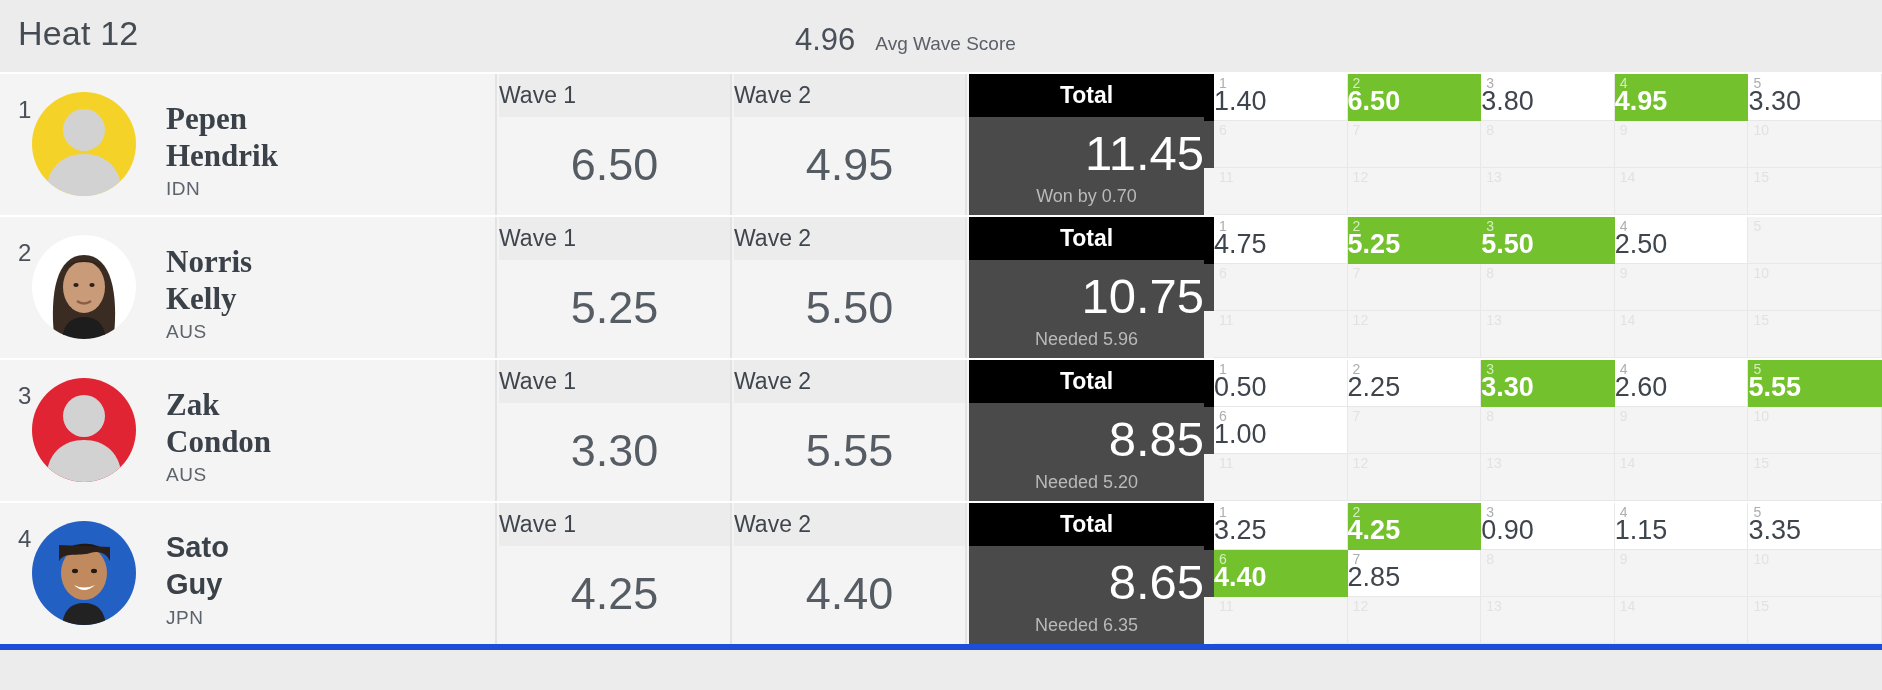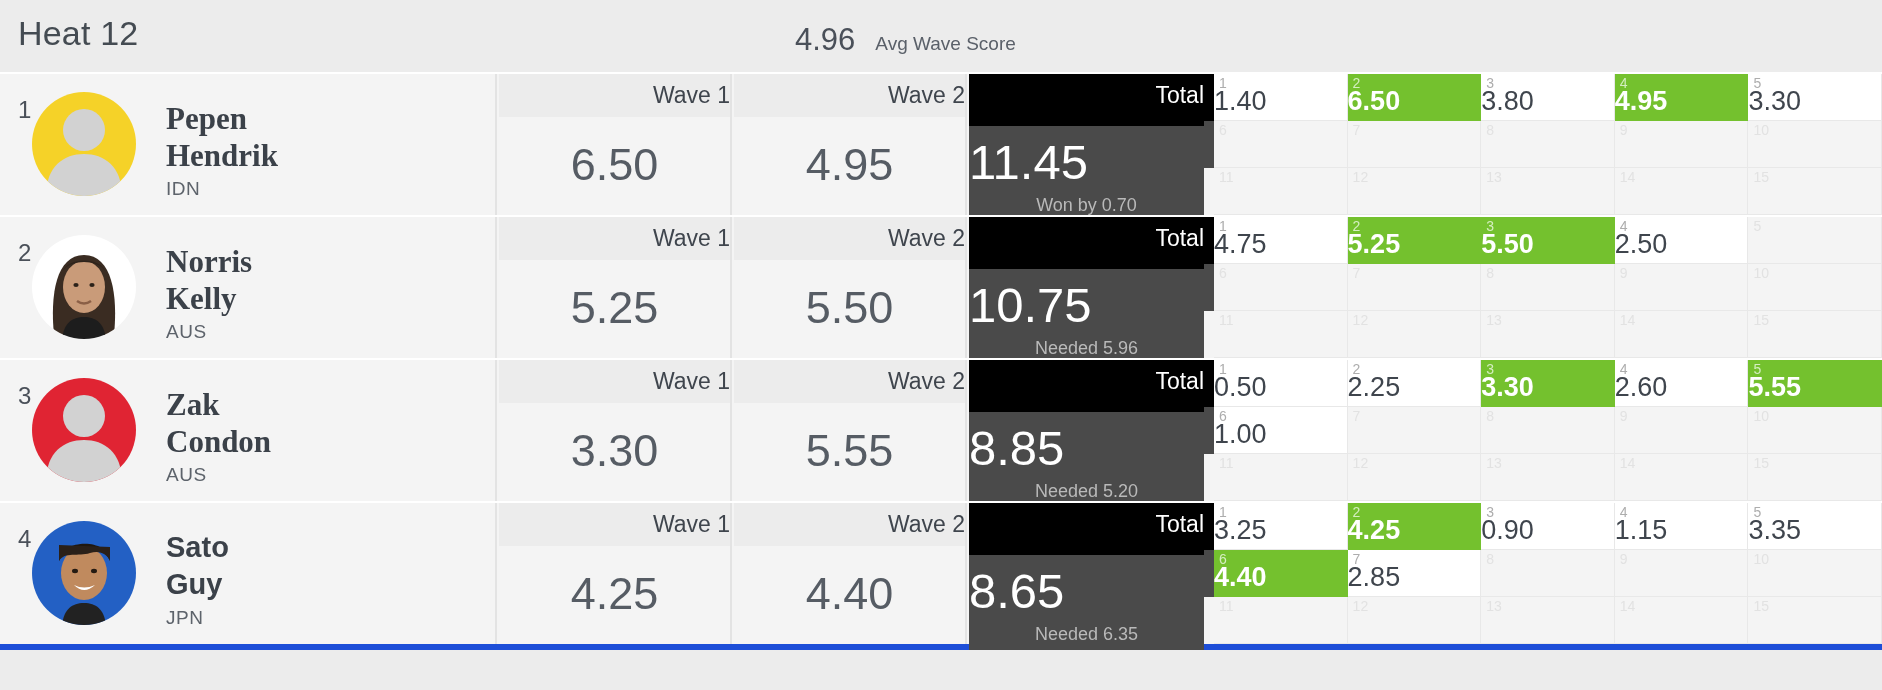--- a/index.html
+++ b/index.html
@@ -68,43 +68,43 @@
   }
 
   
   .wavecol{
     position:absolute;top:0;width:233px;height:141px;
     border-right:2px solid #e3e3e3;box-sizing:border-box;
   }
   .wavecol.w1{left:499px;}
   .wavecol.w2{left:734px;}
   .wave-head{
-    height:43px;line-height:43px;text-align:right;
+    height:43px;line-height:43px;text-align:left;
     background:#ececec;color:#3f454d;font-size:23px;
   }
   .wave-score{
     height:98px;line-height:96px;text-align:center;
     background:#f4f4f4;color:#565c64;font-size:45px;font-weight:300;
   }
 
   
   .totalcol{
     position:absolute;left:969px;top:0;width:235px;height:141px;
     box-sizing:border-box;
   }
   .total-head{
-    height:52px;line-height:43px;text-align:right;
-    background:#000000;color:#ffffff;font-size:23px;font-weight:400;
+    height:43px;line-height:43px;text-align:center;
+    background:#000000;color:#ffffff;font-size:23px;font-weight:700;
   }
   .total-body{
     height:98px;background:#4a4a4a;position:relative;
   }
   .total-value{
     position:absolute;left:0;right:0;top:8px;
-    text-align:left;color:#ffffff;font-size:49px;font-weight:300;
+    text-align:right;color:#ffffff;font-size:49px;font-weight:300;
   }
   .total-note{
     position:absolute;left:0;right:0;bottom:8px;
     text-align:center;color:#b9b9b9;font-size:18px;
   }
 
   
   .grid{
     position:absolute;left:1204px;top:0;width:678px;height:141px;
   }

